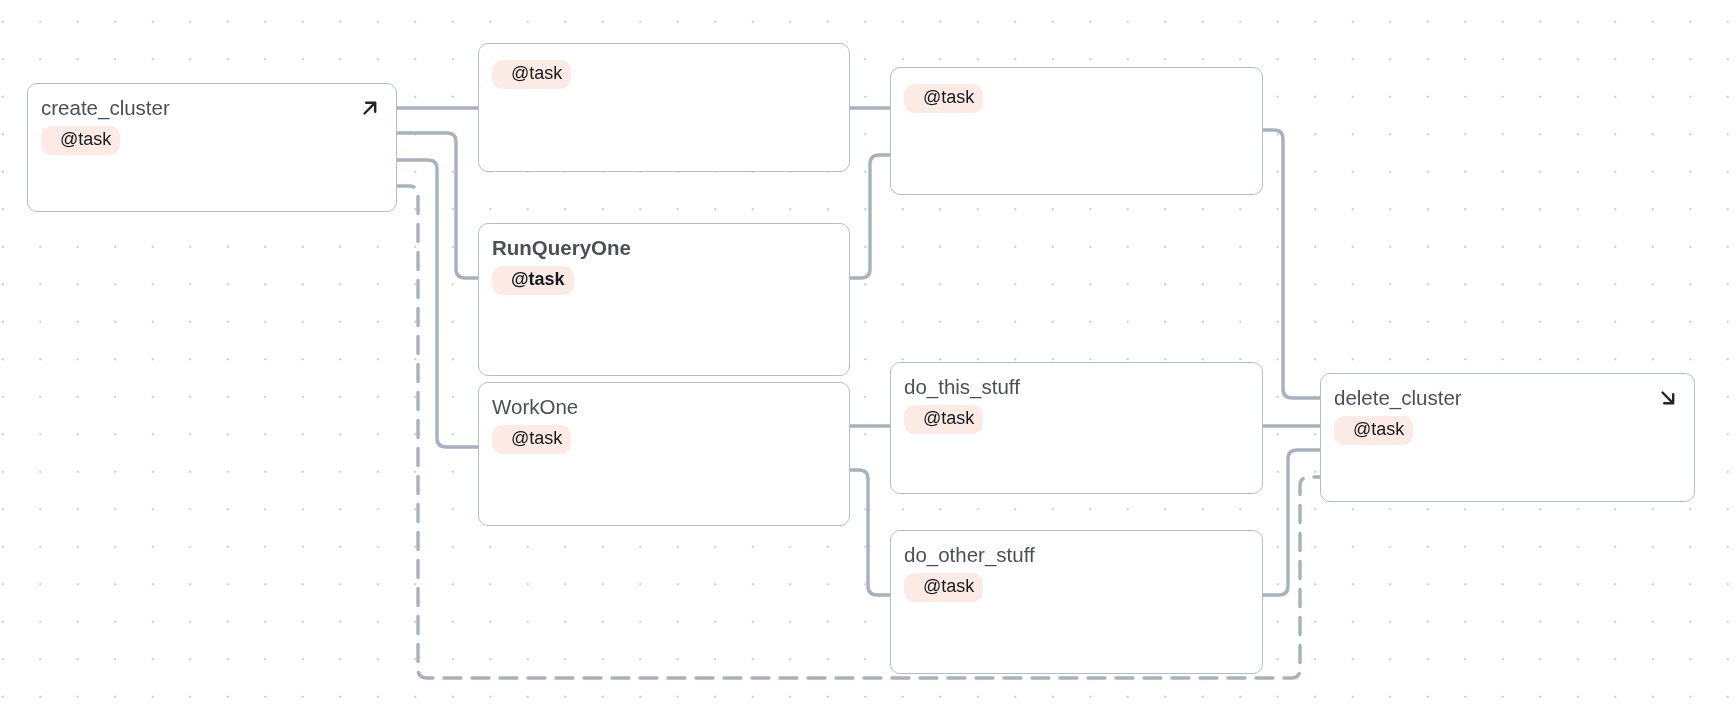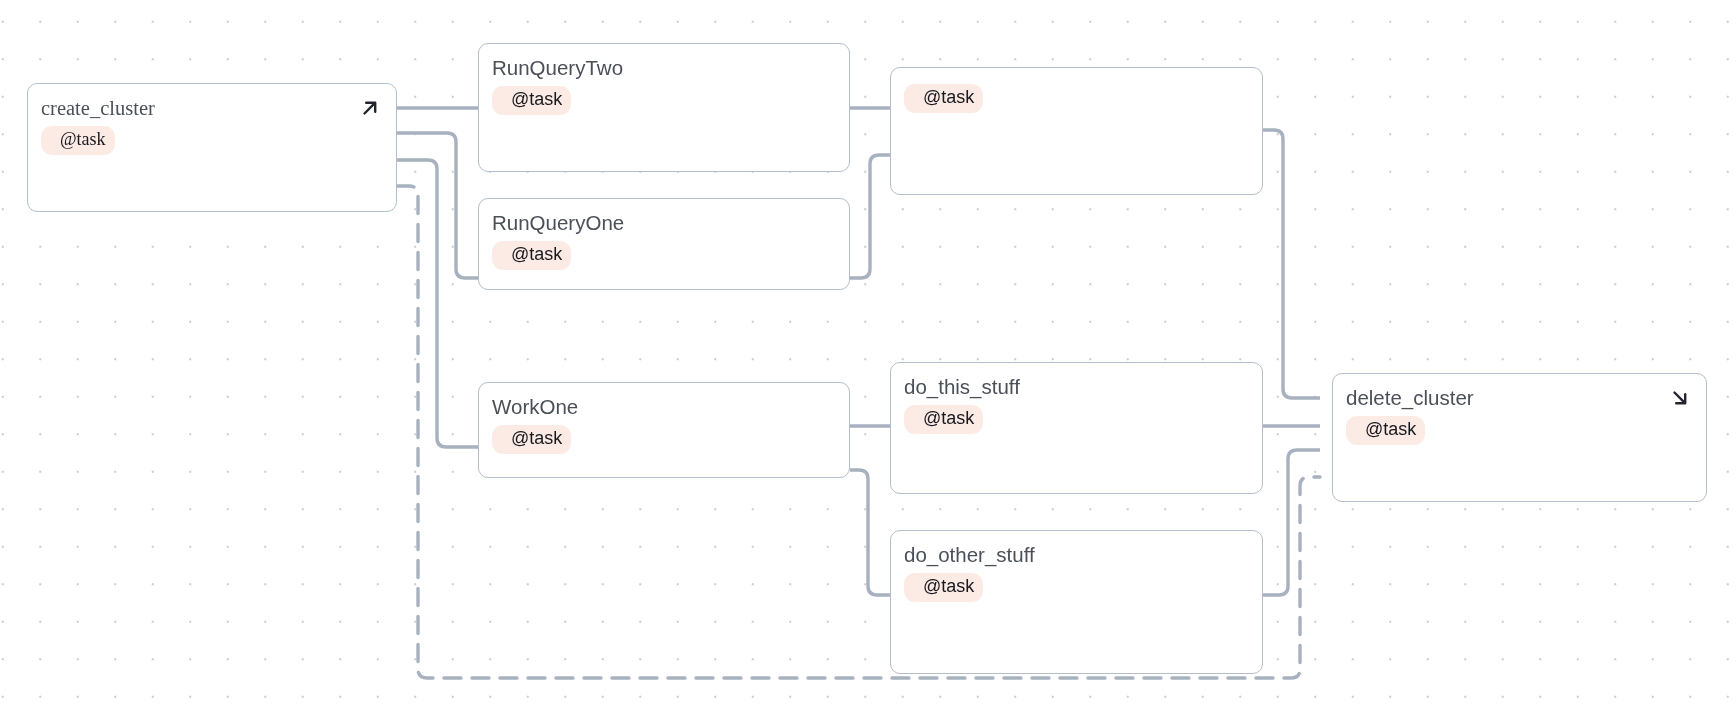--- a/index.html
+++ b/index.html
@@ -50,42 +50,40 @@
       <path d="M397 186 L409 186 Q418 186 418 195 L418 669 Q418 678 427 678 L1291 678 Q1300 678 1300 669 L1300 486 Q1300 477 1309 477 L1320 477" fill="none" stroke="#a7b1bf" stroke-width="3.4" stroke-dasharray="17 11" stroke-linecap="round"></path>
       <path d="M850 108 L890 108" fill="none" stroke="#a7b1bf" stroke-width="3.4"></path>
       <path d="M850 278 L861 278 Q870 278 870 269 L870 164 Q870 155 879 155 L890 155" fill="none" stroke="#a7b1bf" stroke-width="3.4"></path>
       <path d="M850 426 L890 426" fill="none" stroke="#a7b1bf" stroke-width="3.4"></path>
       <path d="M850 470 L859 470 Q868 470 868 479 L868 586 Q868 595 877 595 L890 595" fill="none" stroke="#a7b1bf" stroke-width="3.4"></path>
       <path d="M1263 130 L1274 130 Q1283 130 1283 139 L1283 389 Q1283 398 1292 398 L1320 398" fill="none" stroke="#a7b1bf" stroke-width="3.4"></path>
       <path d="M1263 426 L1320 426" fill="none" stroke="#a7b1bf" stroke-width="3.4"></path>
       <path d="M1263 595 L1279 595 Q1288 595 1288 586 L1288 459 Q1288 450 1297 450 L1320 450" fill="none" stroke="#a7b1bf" stroke-width="3.4"></path>
     </svg>
   <div id="nodes-layer">
-      <div class="node" style="left: 27px; top: 83px; width: 370px; height: 129px; font-family: Liberation Serif, serif;"><div class="node-title-row">
+      <div class="node" style="left: 27px; top: 83px; width: 370px; height: 129px;"><div class="node-title-row">
           <span class="node-title">create_cluster</span>
           <svg width="24" height="24" viewBox="0 0 24 24" class="node-icon">
             <path d="M6.5 17.5 L16.8 7.2 M8.2 6.8 H17.2 V15.8" fill="none" stroke="#20252e" stroke-width="2.4" stroke-linecap="round" stroke-linejoin="round"></path>
           </svg>
         </div><span class="badge">@task</span></div>
-      <div class="node" style="left: 478px; top: 43px; width: 372px; height: 129px;"><div class="node-title-row">
-          <span class="node-title">RunQueryTwo</span>
-        </div><span class="badge">@task</span></div>
-      <div class="node" style="left: 478px; top: 198px; width: 372px; height: 92px;"><div class="node-title-row">
+      <div class="node" style="left: 478px; top: 43px; width: 372px; height: 129px;"><span class="badge">@task</span></div>
+      <div class="node" style="left: 478px; top: 223px; width: 372px; height: 153px; font-weight: bold;"><div class="node-title-row">
           <span class="node-title">RunQueryOne</span>
         </div><span class="badge">@task</span></div>
-      <div class="node" style="left: 478px; top: 382px; width: 372px; height: 96px;"><div class="node-title-row">
+      <div class="node" style="left: 478px; top: 382px; width: 372px; height: 144px;"><div class="node-title-row">
           <span class="node-title">WorkOne</span>
         </div><span class="badge">@task</span></div>
       <div class="node" style="left: 890px; top: 67px; width: 373px; height: 128px;"><span class="badge">@task</span></div>
       <div class="node" style="left: 890px; top: 362px; width: 373px; height: 132px;"><div class="node-title-row">
           <span class="node-title">do_this_stuff</span>
         </div><span class="badge">@task</span></div>
       <div class="node" style="left: 890px; top: 530px; width: 373px; height: 144px;"><div class="node-title-row">
           <span class="node-title">do_other_stuff</span>
         </div><span class="badge">@task</span></div>
-      <div class="node" style="left: 1320px; top: 373px; width: 375px; height: 129px; margin-left: 12px;"><div class="node-title-row">
+      <div class="node" style="left: 1320px; top: 373px; width: 375px; height: 129px;"><div class="node-title-row">
           <span class="node-title">delete_cluster</span>
           <svg width="24" height="24" viewBox="0 0 24 24" class="node-icon">
             <path d="M6.5 6.5 L16.8 16.8 M17.2 8.2 V17.2 H8.2" fill="none" stroke="#20252e" stroke-width="2.4" stroke-linecap="round" stroke-linejoin="round"></path>
           </svg>
         </div><span class="badge">@task</span></div>
     </div>
 </div>
 
 </body></html>

